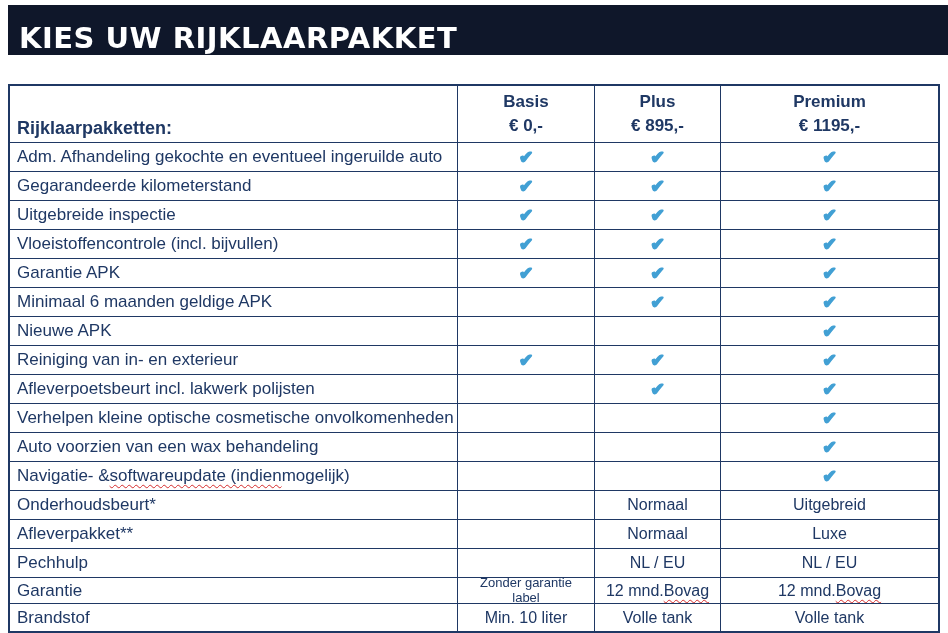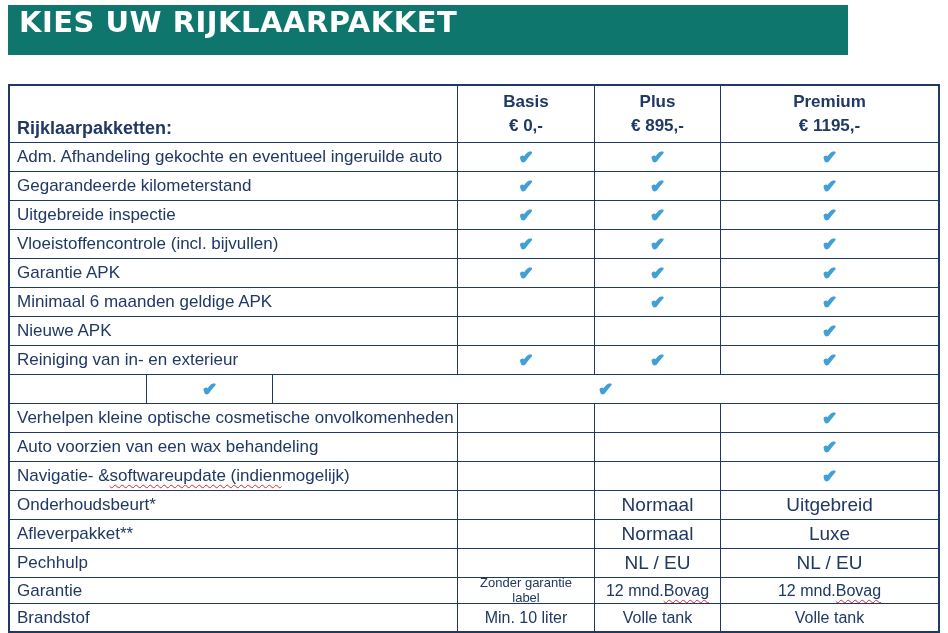--- a/index.html
+++ b/index.html
@@ -1,22 +1,22 @@
 <!DOCTYPE html>
 <html><head>
 <meta charset="utf-8">
 <style>
   html,body{margin:0;padding:0;}
   body{
     width:948px;height:633px;background:#ffffff;overflow:hidden;position:relative;
     font-family:"Liberation Sans",sans-serif;color:#1F3864;
   }
   .banner{
-    position:absolute;left:8px;top:5px;width:840px;height:50px;
-    background:#0f766e;display:flex;align-items:flex-start;
+    position:absolute;left:8px;top:5px;width:940px;height:50px;
+    background:#0f172a;display:flex;align-items:flex-end;
   }
   .banner h1{
     margin:0 0 0 11px;font-family:"DejaVu Sans",sans-serif;font-weight:bold;
     font-size:29px;color:#ffffff;letter-spacing:.5px;white-space:nowrap;
   }
   .tbl{
     position:absolute;left:8px;top:84px;width:932px;
     border:2px solid #1F3864;box-sizing:border-box;background:#fff;
   }
   .tr{display:flex;border-top:1px solid #1F3864;align-items:stretch;}
@@ -35,21 +35,21 @@
   .td.c3{flex:1;justify-content:center;}
   .hdr .label{align-items:flex-end;padding-bottom:3px;font-weight:bold;font-size:18px;}
   .hdr .c1,.hdr .c2,.hdr .c3{
     flex-direction:column;justify-content:flex-end;padding-bottom:3px;
     font-weight:bold;font-size:17px;line-height:1.45;
   }
   .check{
     color:#42A0D4;font-size:17px;font-weight:bold;
     -webkit-text-stroke:1.1px #42A0D4;line-height:1;
   }
-  .val{font-size:19px;}
+  .val{font-size:16px;}
   .smallcell{
     font-size:13px;line-height:1.15;text-align:center;padding:0 14px;
     justify-content:center;
   }
   .midtext{font-size:16px;white-space:nowrap;}
   .wavy{
     text-decoration:underline wavy #D42B2B;
     text-decoration-skip-ink:none;text-decoration-thickness:1px;text-underline-offset:3px;
   }
 </style>
@@ -120,20 +120,21 @@
     <div class="td c2"></div>
     <div class="td c3 check">✔</div>
   </div>
   <div class="tr feat">
     <div class="td label">Reiniging van in- en exterieur</div>
     <div class="td c1 check">✔</div>
     <div class="td c2 check">✔</div>
     <div class="td c3 check">✔</div>
   </div>
   <div class="tr feat">
+    <div class="td label">Afleverpoetsbeurt incl. lakwerk polijsten</div>
     <div class="td c1"></div>
     <div class="td c2 check">✔</div>
     <div class="td c3 check">✔</div>
   </div>
   <div class="tr feat">
     <div class="td label">Verhelpen kleine optische cosmetische onvolkomenheden</div>
     <div class="td c1"></div>
     <div class="td c2"></div>
     <div class="td c3 check">✔</div>
   </div>

